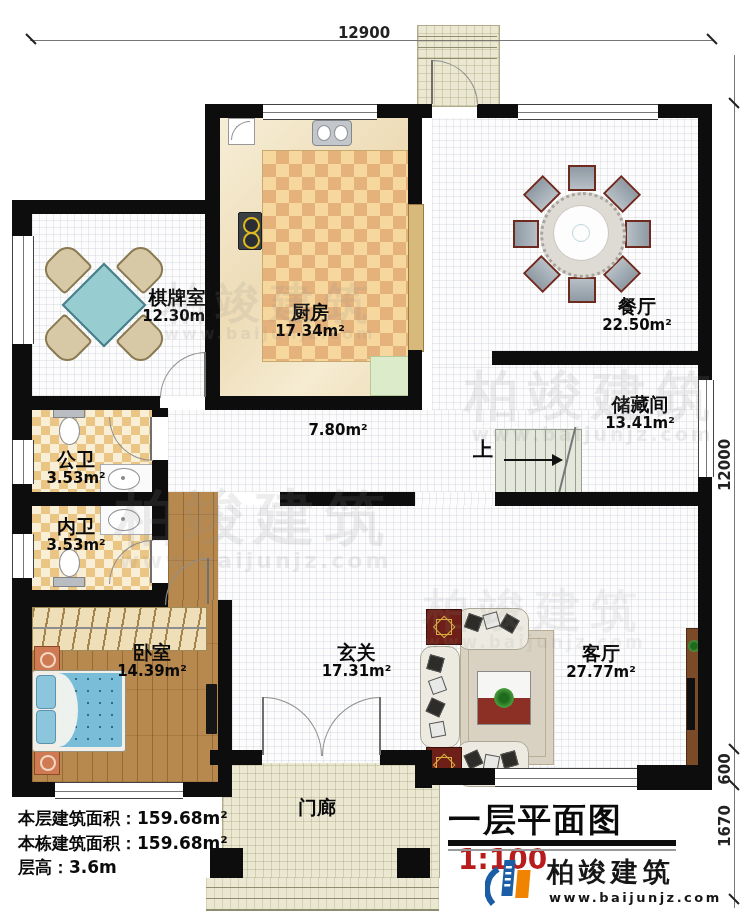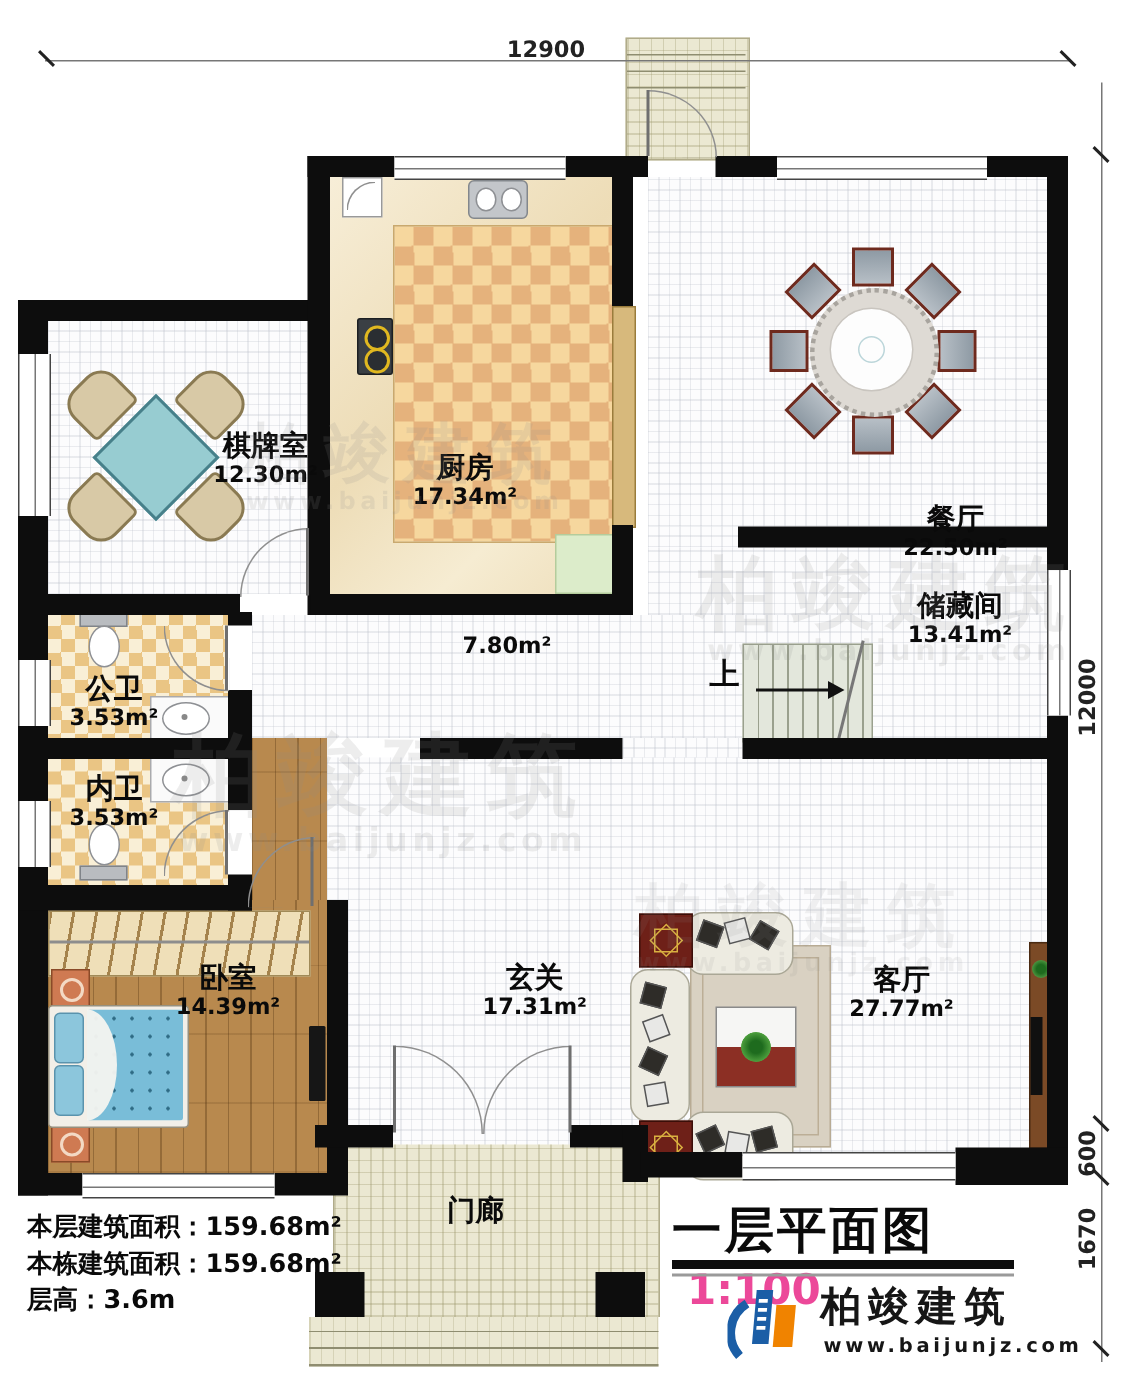--- a/index.html
+++ b/index.html
@@ -48,21 +48,21 @@
   .pil{position:absolute;width:13px;height:13px;border:1px solid #555;}
   .star{position:absolute;background:#6e2018;border:1px solid #3a0e08;}
   .star::before,.star::after{content:"";position:absolute;inset:26%;border:1.6px solid #d9b040;}
   .star::after{transform:rotate(45deg);}
   .oval{position:absolute;background:#fff;border:1.6px solid #8e9094;border-radius:50%;}
   .steps3{position:absolute;background:
       repeating-linear-gradient(0deg,#8f8d70 0 1px,transparent 1px 11px),
       repeating-linear-gradient(90deg,rgba(150,145,100,.25) 0 1px,transparent 1px 8px),#ebe8d2;}
   .info{position:absolute;color:#0a0a0a;font-weight:bold;font-size:17px;line-height:24.5px;white-space:nowrap;}
   .ttl-cn{font-size:33px;font-weight:bold;color:#0a0a0a;letter-spacing:2px;}
-  .ttl-sc{font-size:28px;font-weight:bold;color:#ec4899;margin-left:10px;}
+  .ttl-sc{font-size:28px;font-weight:bold;color:#b91c1c;margin-left:10px;}
   .logo-cn{font-size:27px;font-weight:bold;color:#161616;letter-spacing:5px;line-height:1;}
   .logo-url{font-size:13px;font-weight:bold;color:#161616;letter-spacing:2.5px;}
 </style>
 </head>
 <body>
 
 <div id="stage">
 
   <div class="gf" style="left:32px;top:214px;width:173px;height:182px;"></div>
   <div class="mb" style="left:220px;top:118px;width:188px;height:278px;"></div>
@@ -238,21 +238,21 @@
   <div class="lf" style="left:379px;top:697px;width:2px;height:58px;"></div>
 
   <div class="lbl" style="left:177px;top:287px;">
     <span class="nm">棋牌室</span>
       <span class="ar">12.30m²</span>
   </div>
   <div class="lbl" style="left:310px;top:302px;">
     <span class="nm">厨房</span>
       <span class="ar">17.34m²</span>
   </div>
-  <div class="lbl" style="left:637px;top:296px;margin-top:40px;">
+  <div class="lbl" style="left:637px;top:296px;">
     <span class="nm">餐厅</span>
       <span class="ar">22.50m²</span>
   </div>
   <div class="lbl" style="left:640px;top:394px;">
     <span class="nm">储藏间</span>
       <span class="ar">13.41m²</span>
   </div>
   <div class="lbl" style="left:76px;top:449px;">
     <span class="nm">公卫</span>
       <span class="ar">3.53m²</span>

